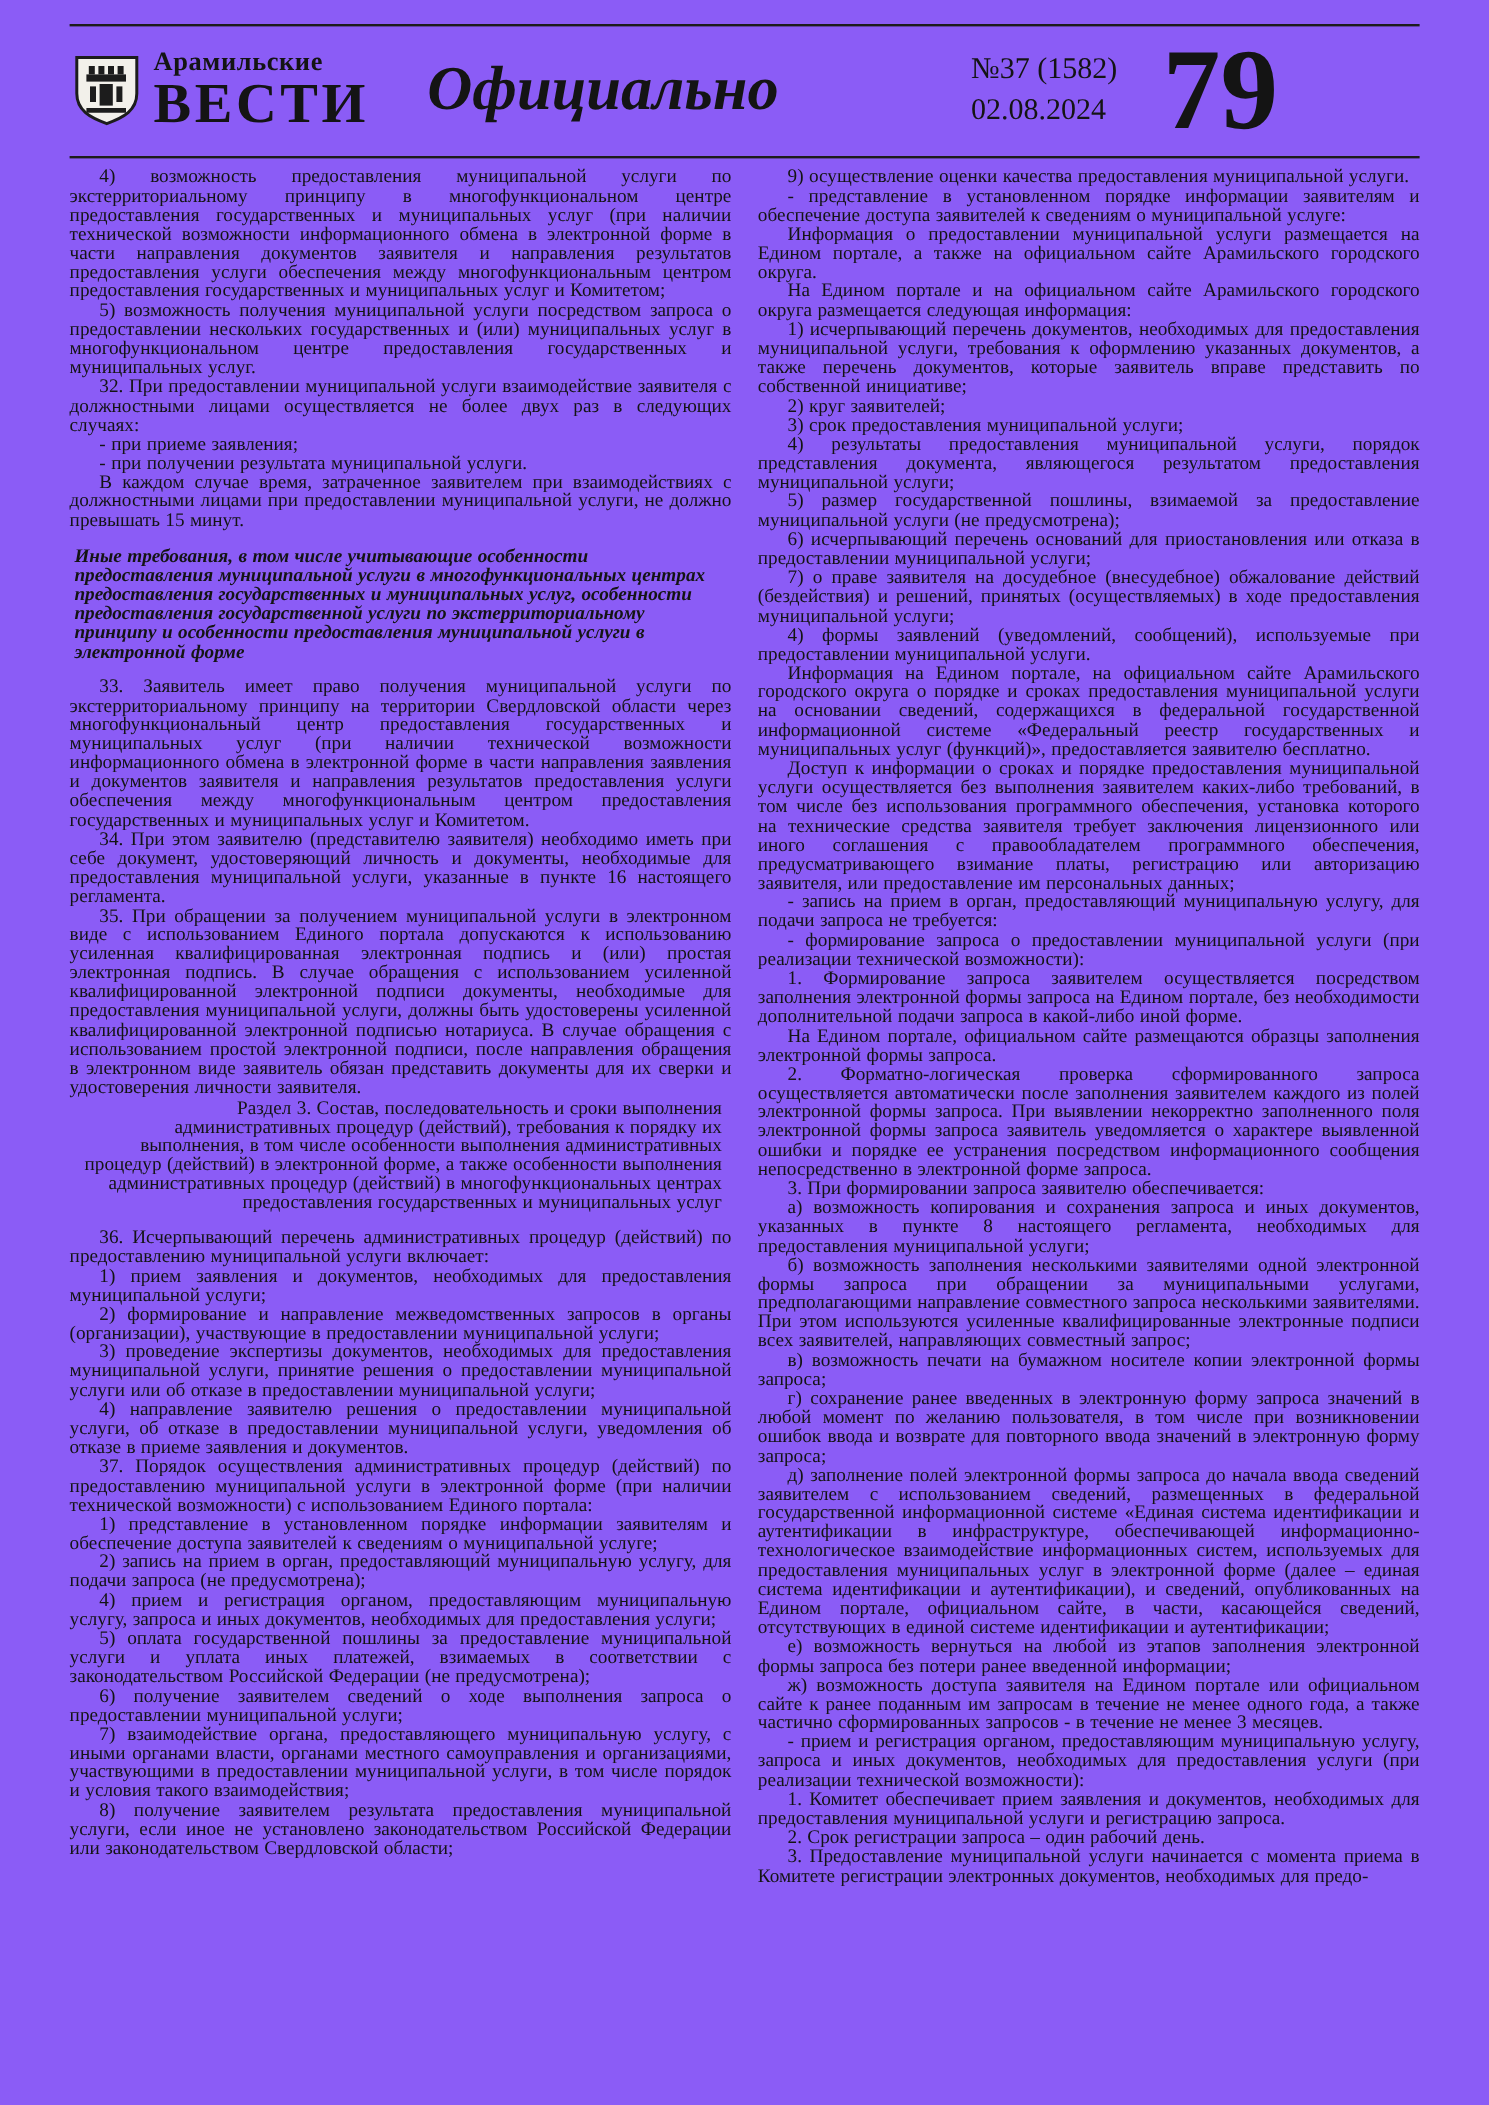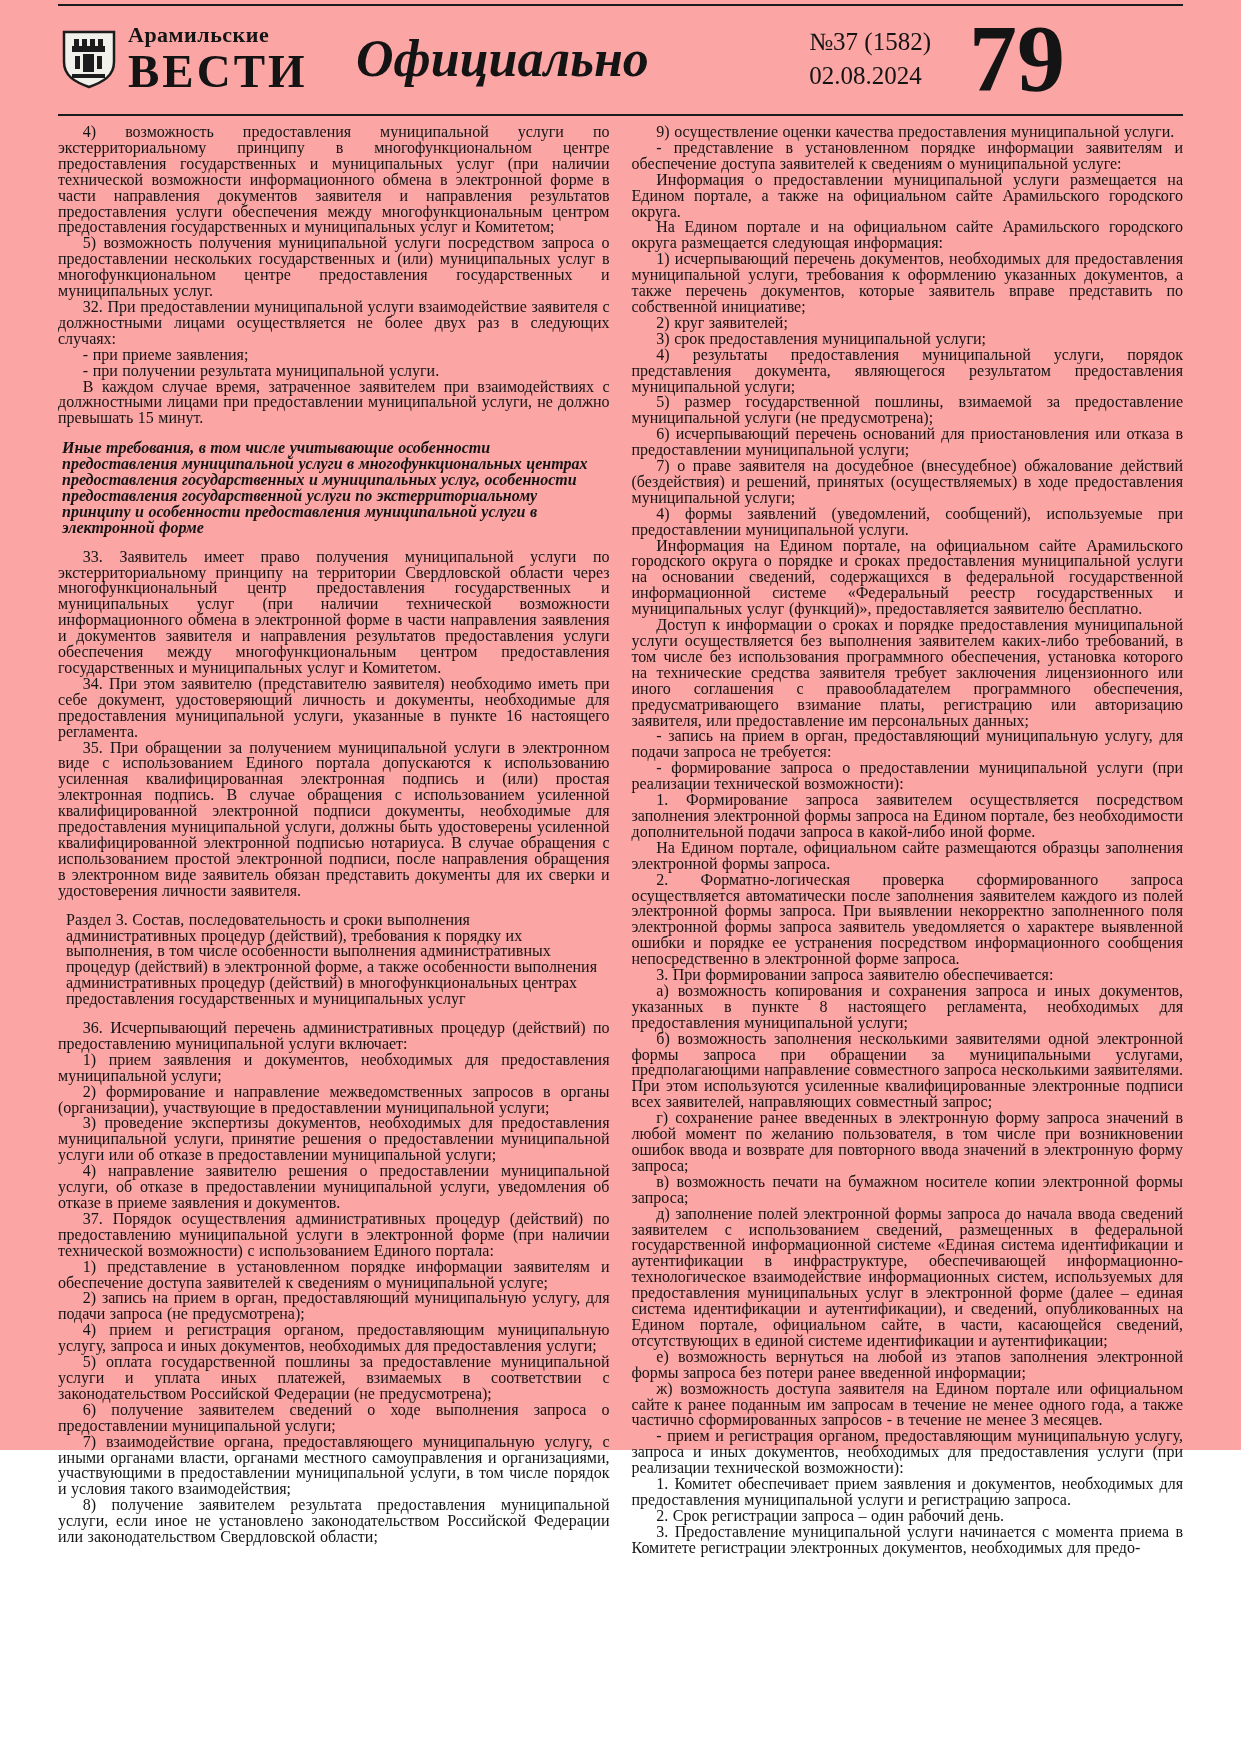--- a/index.html
+++ b/index.html
@@ -3,21 +3,21 @@
 <meta charset="utf-8">
 <style>
   * { box-sizing: border-box; margin: 0; padding: 0; }
   html, body { background: #ffffff; }
   body {
     width: 1241px; height: 1754px;
     font-family: "Liberation Serif", serif;
     color: #141414;
     overflow: hidden;
   }
-  .page { width: 1241px; height: 1450px; padding: 4px 58px 18px; background: #fca5a5; }
+  .page { width: 1241px; height: 1754px; padding: 20px 58px 18px; background: #8b5cf6; }
 
   
   .header {
     border-top: 2px solid #1c1c1c;
     border-bottom: 2px solid #1c1c1c;
     display: flex;
     align-items: center;
     padding: 10px 118px 12px 2px;
     min-height: 112px;
   }
@@ -61,22 +61,22 @@
     text-align: justify;
     text-indent: 1.55em;
     word-spacing: 0.5px;
   }
   .st-heading {
     font-weight: bold; font-style: italic;
     text-align: left; text-indent: 0;
     margin: 14px 4px 13px;
   }
   .st-center {
-    text-align: left; text-indent: 0;
-    margin: 13px 8px 13px;
+    text-align: right; text-indent: 0;
+    margin: 1px 8px 13px;
   }
 </style>
 </head>
 <body>
 
 <div class="page">
 
   <div class="header">
     <div class="logo">
       <span class="crest">
@@ -152,22 +152,22 @@
         <p class="para st-indent">Информация на Едином портале, на официальном сайте Арамильского городского округа о порядке и сроках предоставления муниципальной услуги на основании сведений, содержащихся в федеральной государственной информационной системе «Федеральный реестр государственных и муниципальных услуг (функций)», предоставляется заявителю бесплатно.</p>
         <p class="para st-indent">Доступ к информации о сроках и порядке предоставления муниципальной услуги осуществляется без выполнения заявителем каких-либо требований, в том числе без использования программного обеспечения, установка которого на технические средства заявителя требует заключения лицензионного или иного соглашения с правообладателем программного обеспечения, предусматривающего взимание платы, регистрацию или авторизацию заявителя, или предоставление им персональных данных;</p>
         <p class="para st-indent">- запись на прием в орган, предоставляющий муниципальную услугу, для подачи запроса не требуется:</p>
         <p class="para st-indent">- формирование запроса о предоставлении муниципальной услуги (при реализации технической возможности):</p>
         <p class="para st-indent">1. Формирование запроса заявителем осуществляется посредством заполнения электронной формы запроса на Едином портале, без необходимости дополнительной подачи запроса в какой-либо иной форме.</p>
         <p class="para st-indent">На Едином портале, официальном сайте размещаются образцы заполнения электронной формы запроса.</p>
         <p class="para st-indent">2. Форматно-логическая проверка сформированного запроса осуществляется автоматически после заполнения заявителем каждого из полей электронной формы запроса. При выявлении некорректно заполненного поля электронной формы запроса заявитель уведомляется о характере выявленной ошибки и порядке ее устранения посредством информационного сообщения непосредственно в электронной форме запроса.</p>
         <p class="para st-indent">3. При формировании запроса заявителю обеспечивается:</p>
         <p class="para st-indent">а) возможность копирования и сохранения запроса и иных документов, указанных в пункте 8 настоящего регламента, необходимых для предоставления муниципальной услуги;</p>
         <p class="para st-indent">б) возможность заполнения несколькими заявителями одной электронной формы запроса при обращении за муниципальными услугами, предполагающими направление совместного запроса несколькими заявителями. При этом используются усиленные квалифицированные электронные подписи всех заявителей, направляющих совместный запрос;</p>
+        <p class="para st-indent">в) возможность печати на бумажном носителе копии электронной формы запроса;</p>
         <p class="para st-indent">г) сохранение ранее введенных в электронную форму запроса значений в любой момент по желанию пользователя, в том числе при возникновении ошибок ввода и возврате для повторного ввода значений в электронную форму запроса;</p>
-        <p class="para st-indent">в) возможность печати на бумажном носителе копии электронной формы запроса;</p>
         <p class="para st-indent">д) заполнение полей электронной формы запроса до начала ввода сведений заявителем с использованием сведений, размещенных в федеральной государственной информационной системе «Единая система идентификации и аутентификации в инфраструктуре, обеспечивающей информационно-технологическое взаимодействие информационных систем, используемых для предоставления муниципальных услуг в электронной форме (далее – единая система идентификации и аутентификации), и сведений, опубликованных на Едином портале, официальном сайте, в части, касающейся сведений, отсутствующих в единой системе идентификации и аутентификации;</p>
         <p class="para st-indent">е) возможность вернуться на любой из этапов заполнения электронной формы запроса без потери ранее введенной информации;</p>
         <p class="para st-indent">ж) возможность доступа заявителя на Едином портале или официальном сайте к ранее поданным им запросам в течение не менее одного года, а также частично сформированных запросов - в течение не менее 3 месяцев.</p>
         <p class="para st-indent">- прием и регистрация органом, предоставляющим муниципальную услугу, запроса и иных документов, необходимых для предоставления услуги (при реализации технической возможности):</p>
         <p class="para st-indent">1. Комитет обеспечивает прием заявления и документов, необходимых для предоставления муниципальной услуги и регистрацию запроса.</p>
         <p class="para st-indent">2. Срок регистрации запроса – один рабочий день.</p>
         <p class="para st-indent">3. Предоставление муниципальной услуги начинается с момента приема в Комитете регистрации электронных документов, необходимых для предо-</p>
       </div>
   </div>
 

